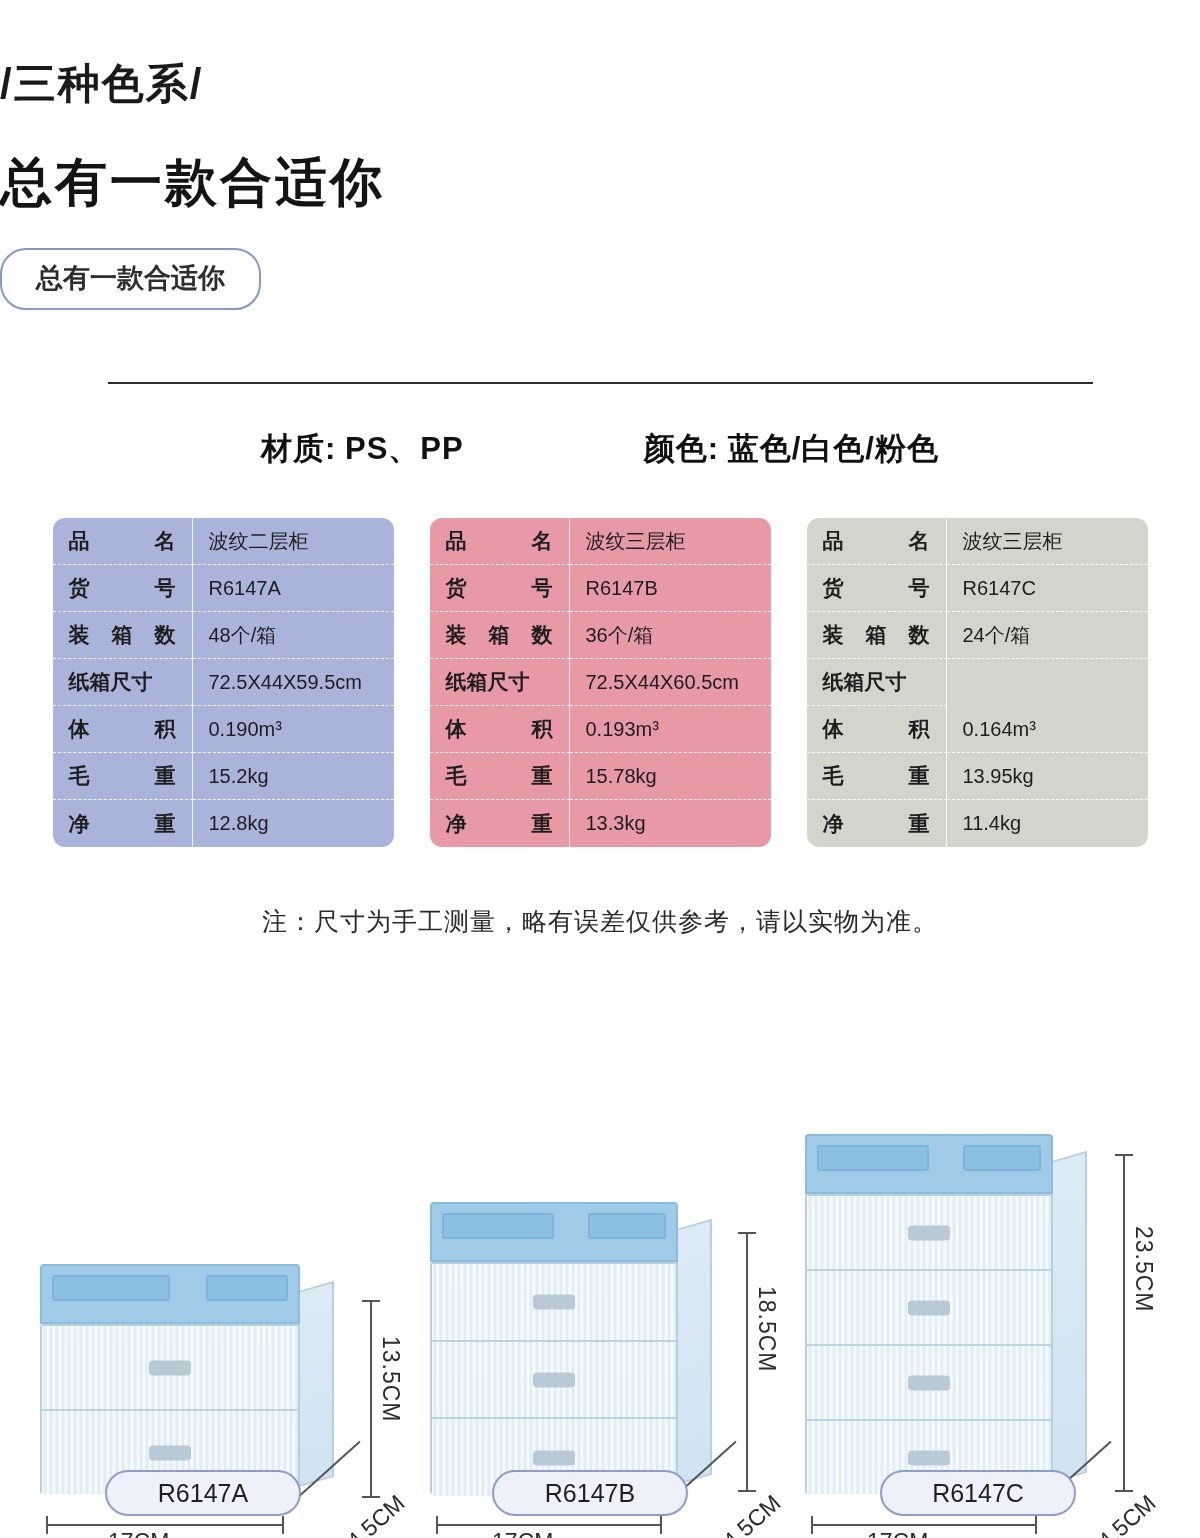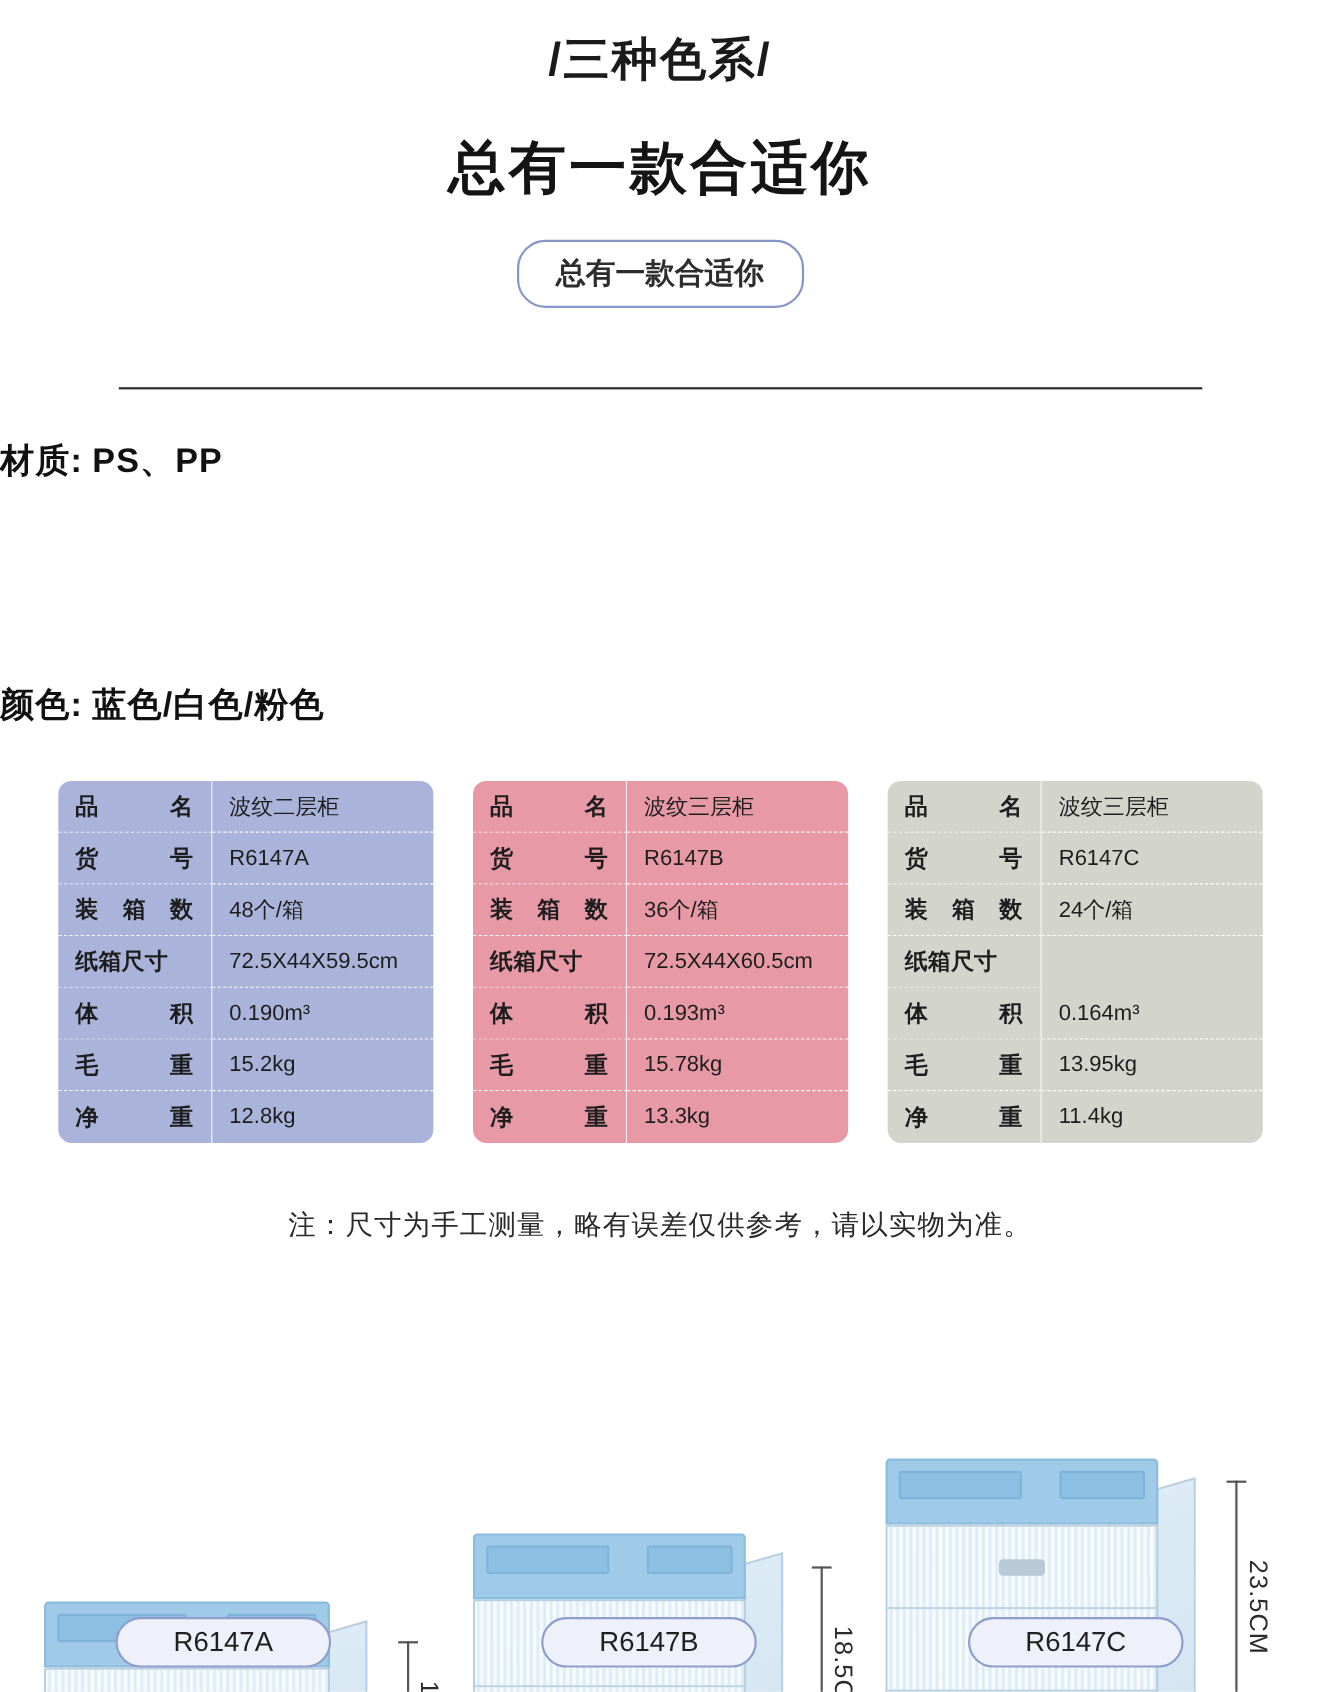--- a/index.html
+++ b/index.html
@@ -8,21 +8,21 @@
     width: 1200px;
     height: 1538px;
     background: #ffffff;
     font-family: "Liberation Sans", "DejaVu Sans", sans-serif;
     color: #222;
     position: relative;
     overflow: hidden;
   }
 
   
-  .header { text-align: center; padding-top: 26px; }
+  .header { padding-top: 56px; }
   .title-1 {
     font-size: 42px;
     font-weight: bold;
     letter-spacing: 2px;
     color: #1a1a1a;
   }
   .title-2 {
     font-size: 52px;
     font-weight: bold;
     margin-top: 36px;
@@ -49,21 +49,20 @@
 
   
   .attrs {
     display: flex;
     justify-content: center;
     gap: 180px;
     margin-top: 44px;
     font-size: 31px;
     font-weight: bold;
     color: #111;
-    flex-direction: column;
   }
   .attr .k { letter-spacing: 1px; }
   .attr .v { letter-spacing: 1px; }
 
   
   .specs {
     display: flex;
     justify-content: center;
     gap: 36px;
     margin-top: 48px;

